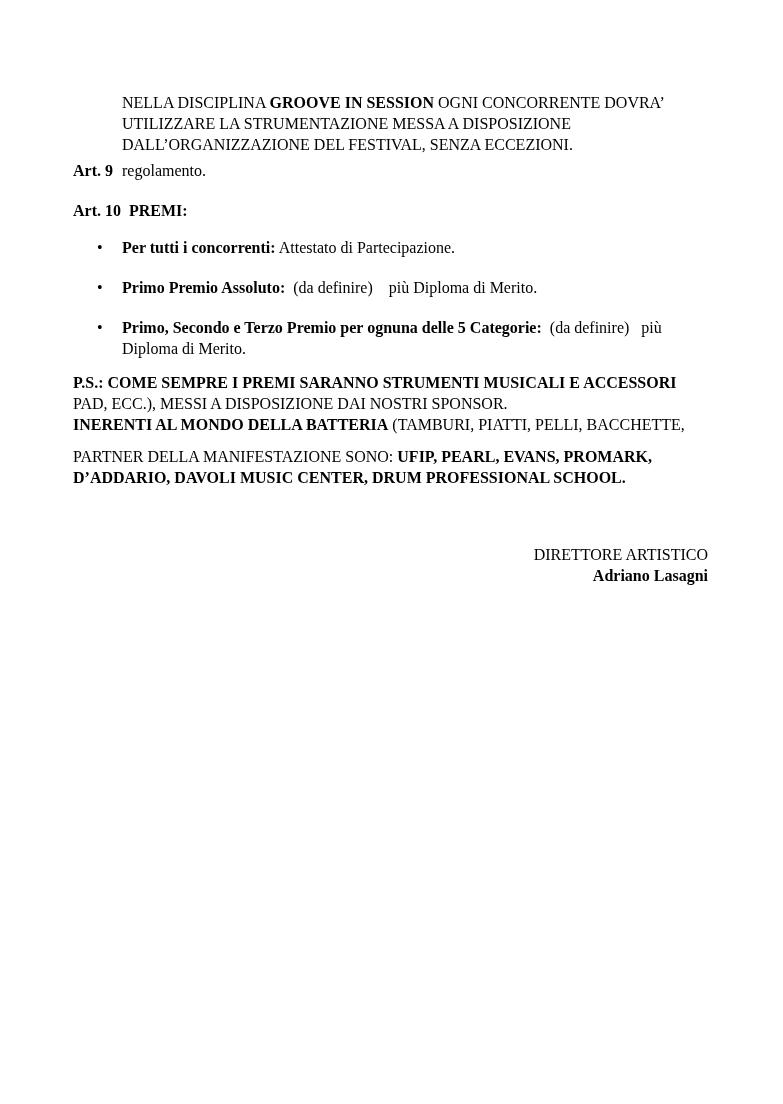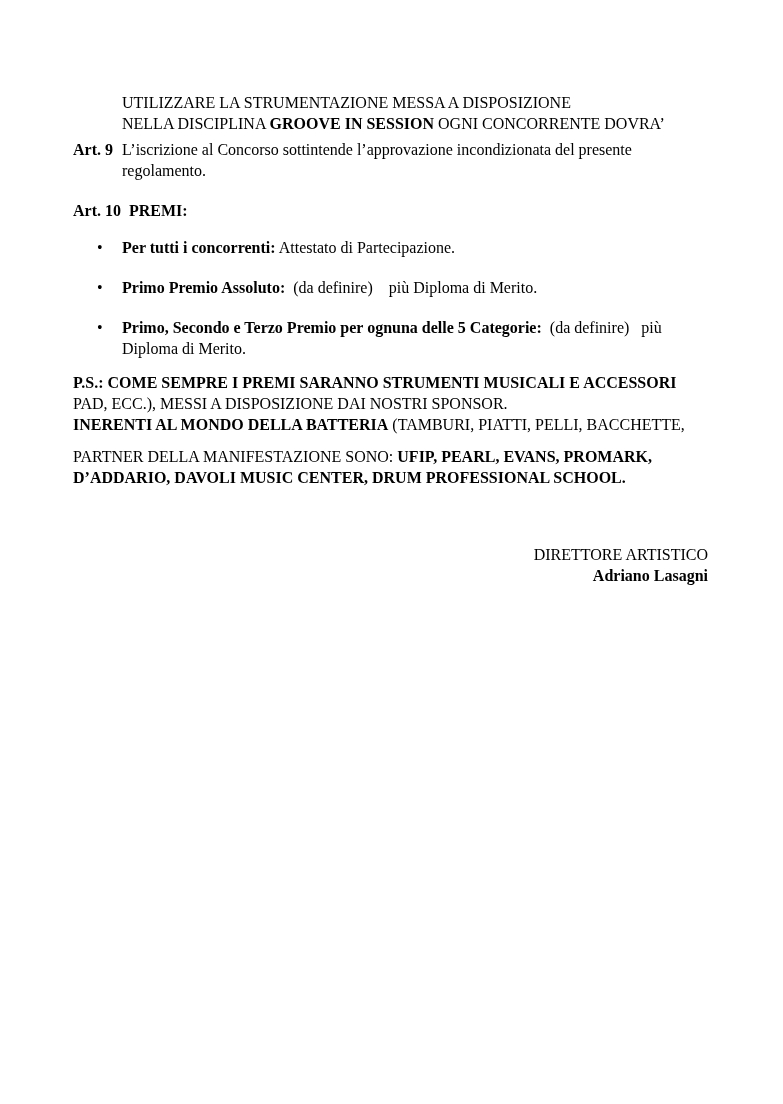--- a/index.html
+++ b/index.html
@@ -44,28 +44,28 @@
 
   .signature { margin-top: 56px; text-align: right; }
   .signature .name { font-weight: bold; }
 </style>
 </head>
 <body>
 
 <div class="doc">
 
   <div class="intro">
+    <div class="line"><span>NELLA DISCIPLINA </span><span class="bold">GROOVE IN SESSION</span><span> OGNI CONCORRENTE DOVRA’</span></div>
     <div class="line">UTILIZZARE LA STRUMENTAZIONE MESSA A DISPOSIZIONE</div>
-    <div class="line"><span>NELLA DISCIPLINA </span><span class="bold">GROOVE IN SESSION</span><span> OGNI CONCORRENTE DOVRA’</span></div>
+    <div class="line">DALL’ORGANIZZAZIONE DEL FESTIVAL, SENZA ECCEZIONI.</div>
   </div>
 
   <div class="art9">
     <span class="art-label">Art. 9</span>
     <div class="art-body">
-      <div class="line">L’iscrizione al Concorso sottintende l’approvazione incondizionata del presente</div>
       <div class="line">regolamento.</div>
     </div>
   </div>
 
   <div class="art10 line">Art. 10  PREMI:</div>
 
   <ul class="bullets">
     <li>
       <span class="bullet-marker">•</span>
       <div class="line"><span class="bold">Per tutti i concorrenti:</span><span> Attestato di Partecipazione.</span></div>

